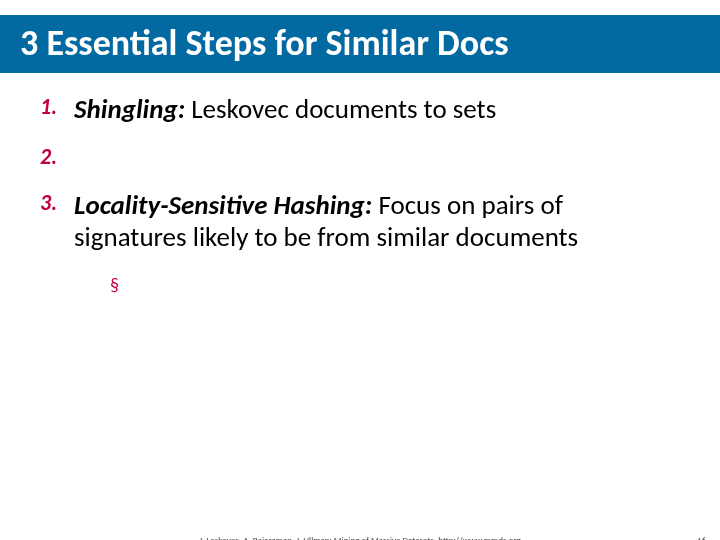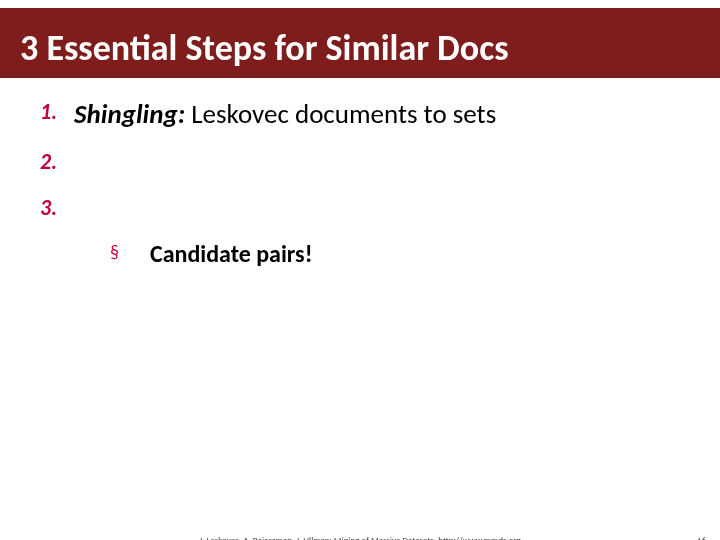--- a/index.html
+++ b/index.html
@@ -6,26 +6,26 @@
     margin: 0;
     padding: 0;
     width: 720px;
     height: 540px;
     background: #ffffff;
     font-family: Calibri, "Segoe UI", Arial, sans-serif;
     overflow: hidden;
     position: relative;
   }
   .title-bar {
-    background: #7f1d1d;
+    background: #0369a1;
     color: #ffffff;
     font-weight: 700;
     font-size: 36px;
-    padding: 18px 20px 8px 20px;
-    margin-top: 8px;
+    padding: 6px 20px 8px 20px;
+    margin-top: 15px;
   }
   .content {
     padding: 20px 40px 0 40px;
   }
   .item {
     display: flex;
     align-items: flex-start;
     margin-bottom: 18px;
   }
   .num {
@@ -97,25 +97,27 @@
       <span class="term">Shingling:</span><span> Leskovec documents to sets</span>
     </div>
   </div>
 
   <div class="item">
     <div class="num">2.</div>
   </div>
 
   <div class="item">
     <div class="num">3.</div>
+    <div class="body">
+      <span class="term">Locality-Sensitive Hashing:</span><span> Focus on pairs of signatures likely to be from similar documents</span>
+    </div>
   </div>
 
   <div class="sub">
     <div class="bullet">§</div>
-    <div class="sub-text">Candidate pairs!</div>
   </div>
 
 </div>
 
 <div class="footer">
   <span class="footer-center">J. Leskovec, A. Rajaraman, J. Ullman: Mining of Massive Datasets, http://www.mmds.org</span>
   <span class="footer-right">16</span>
 </div>
 
 </body></html>

